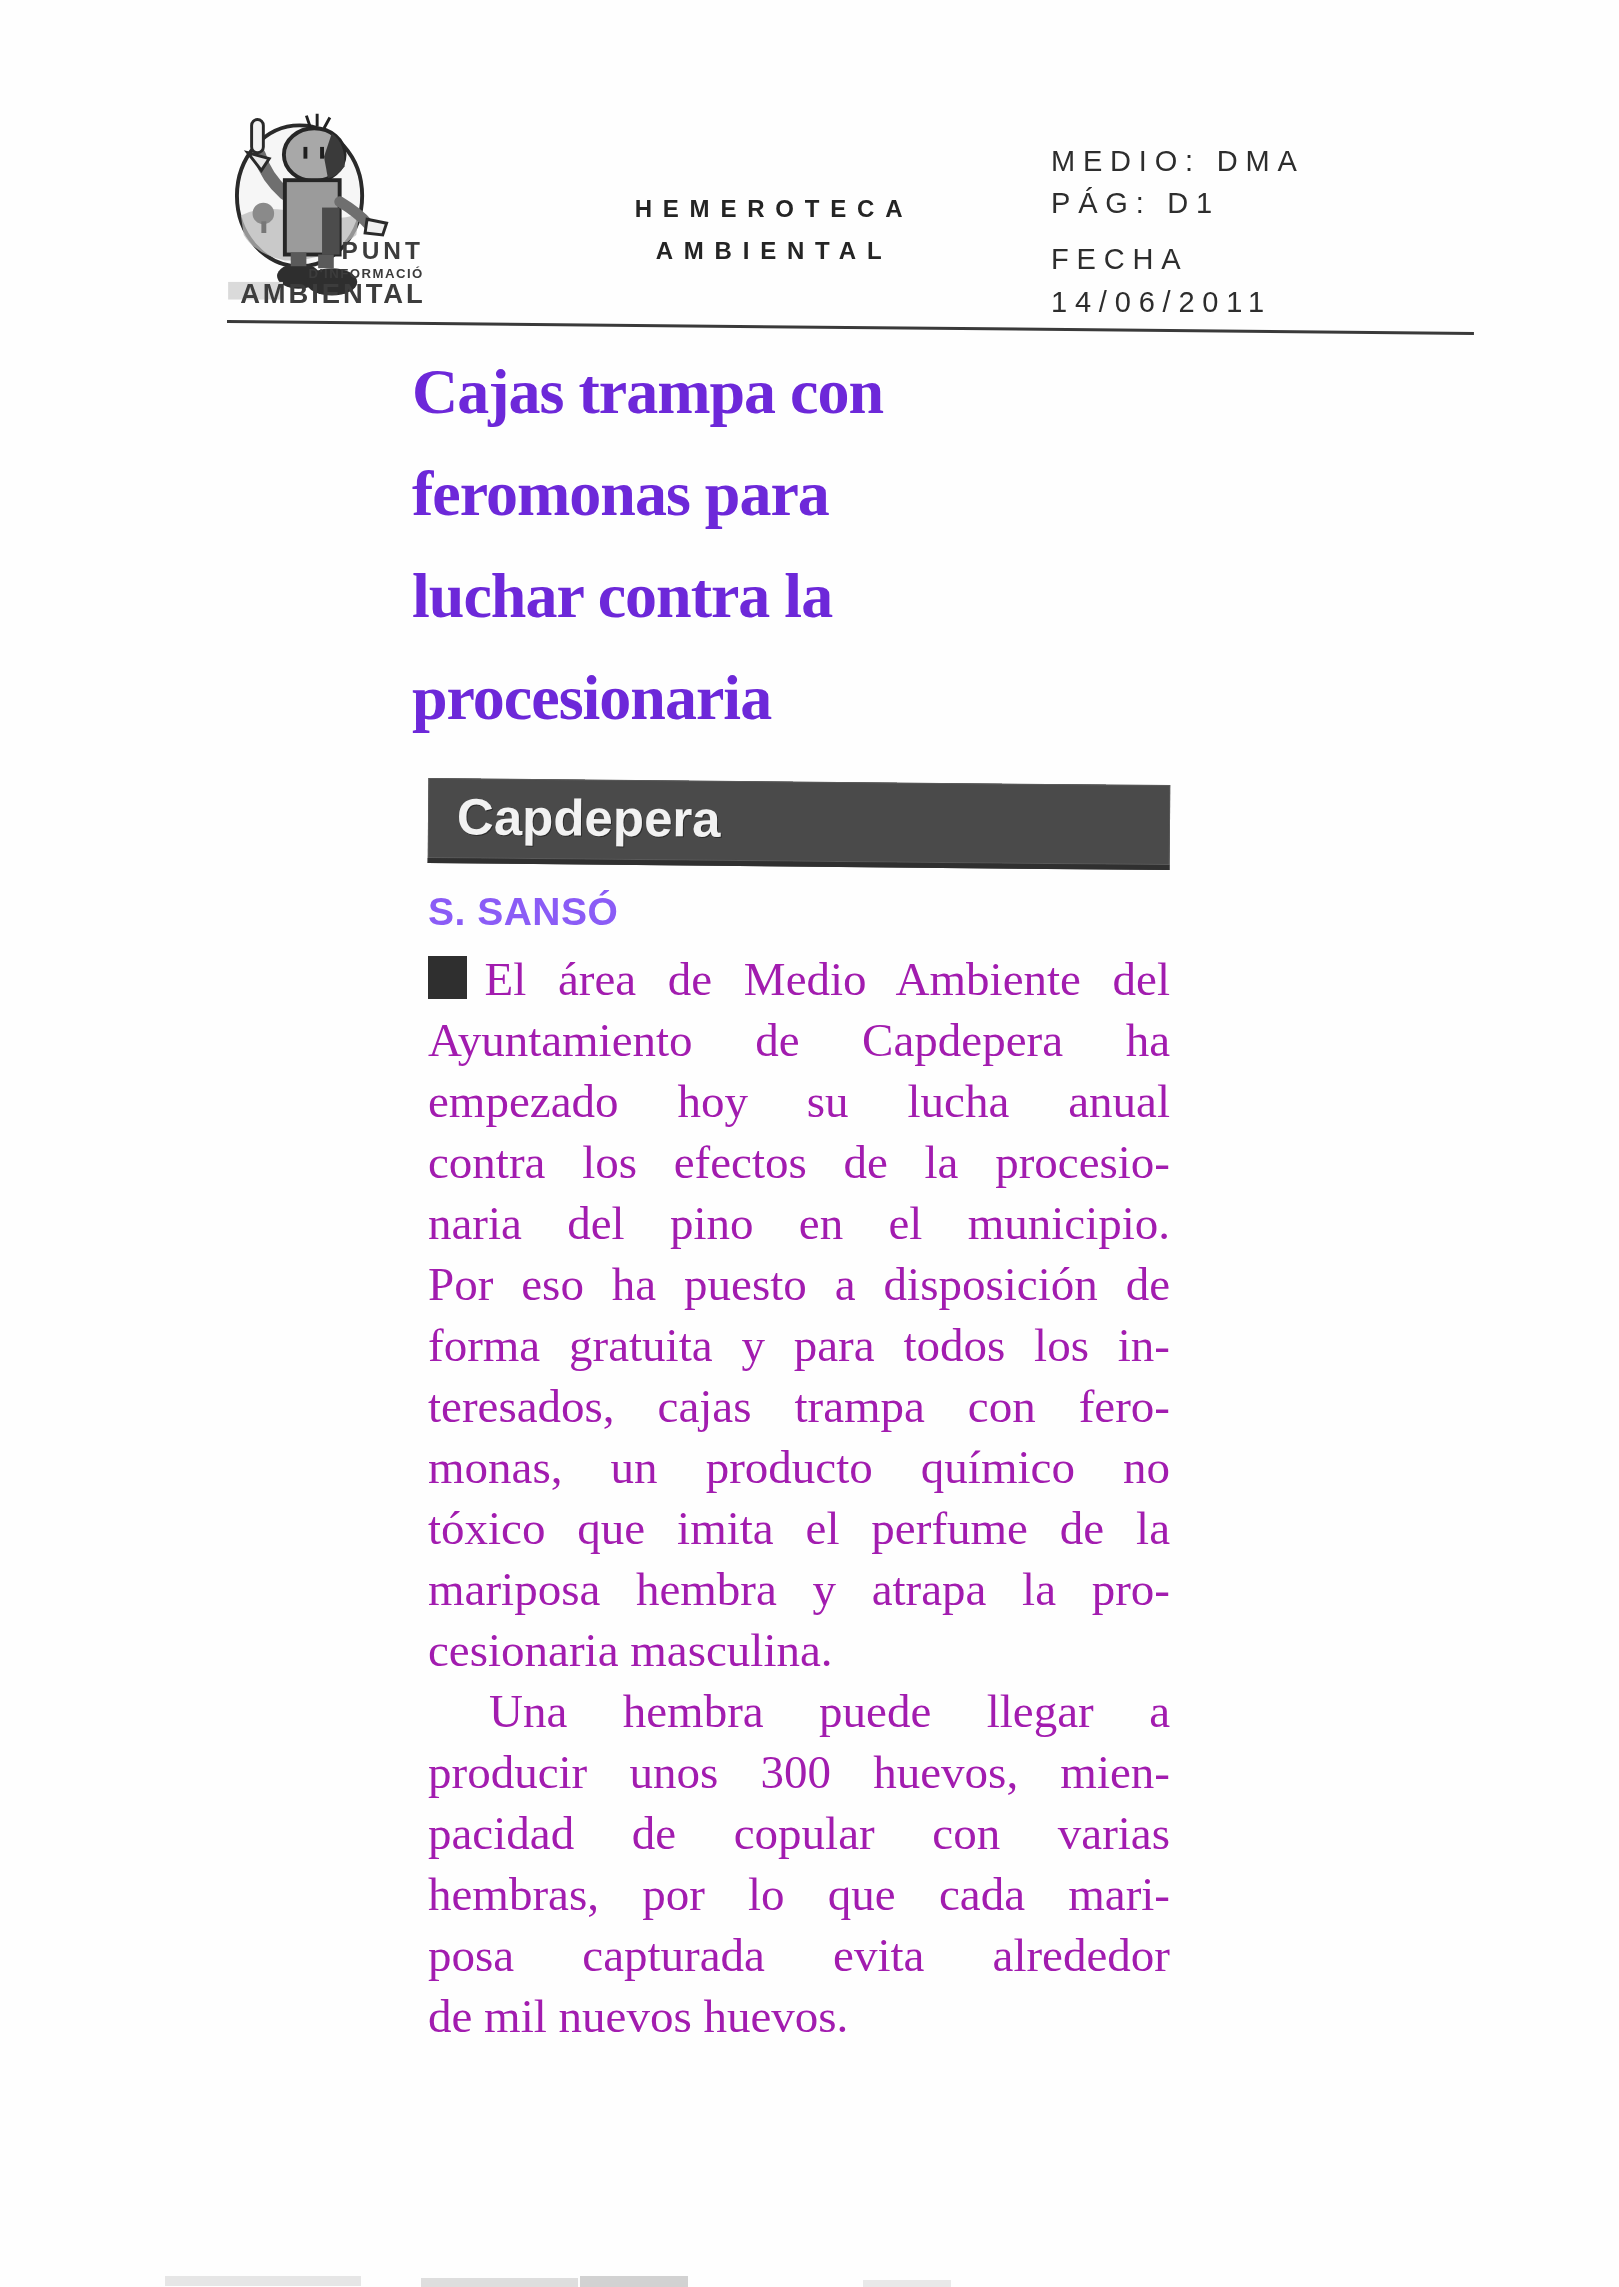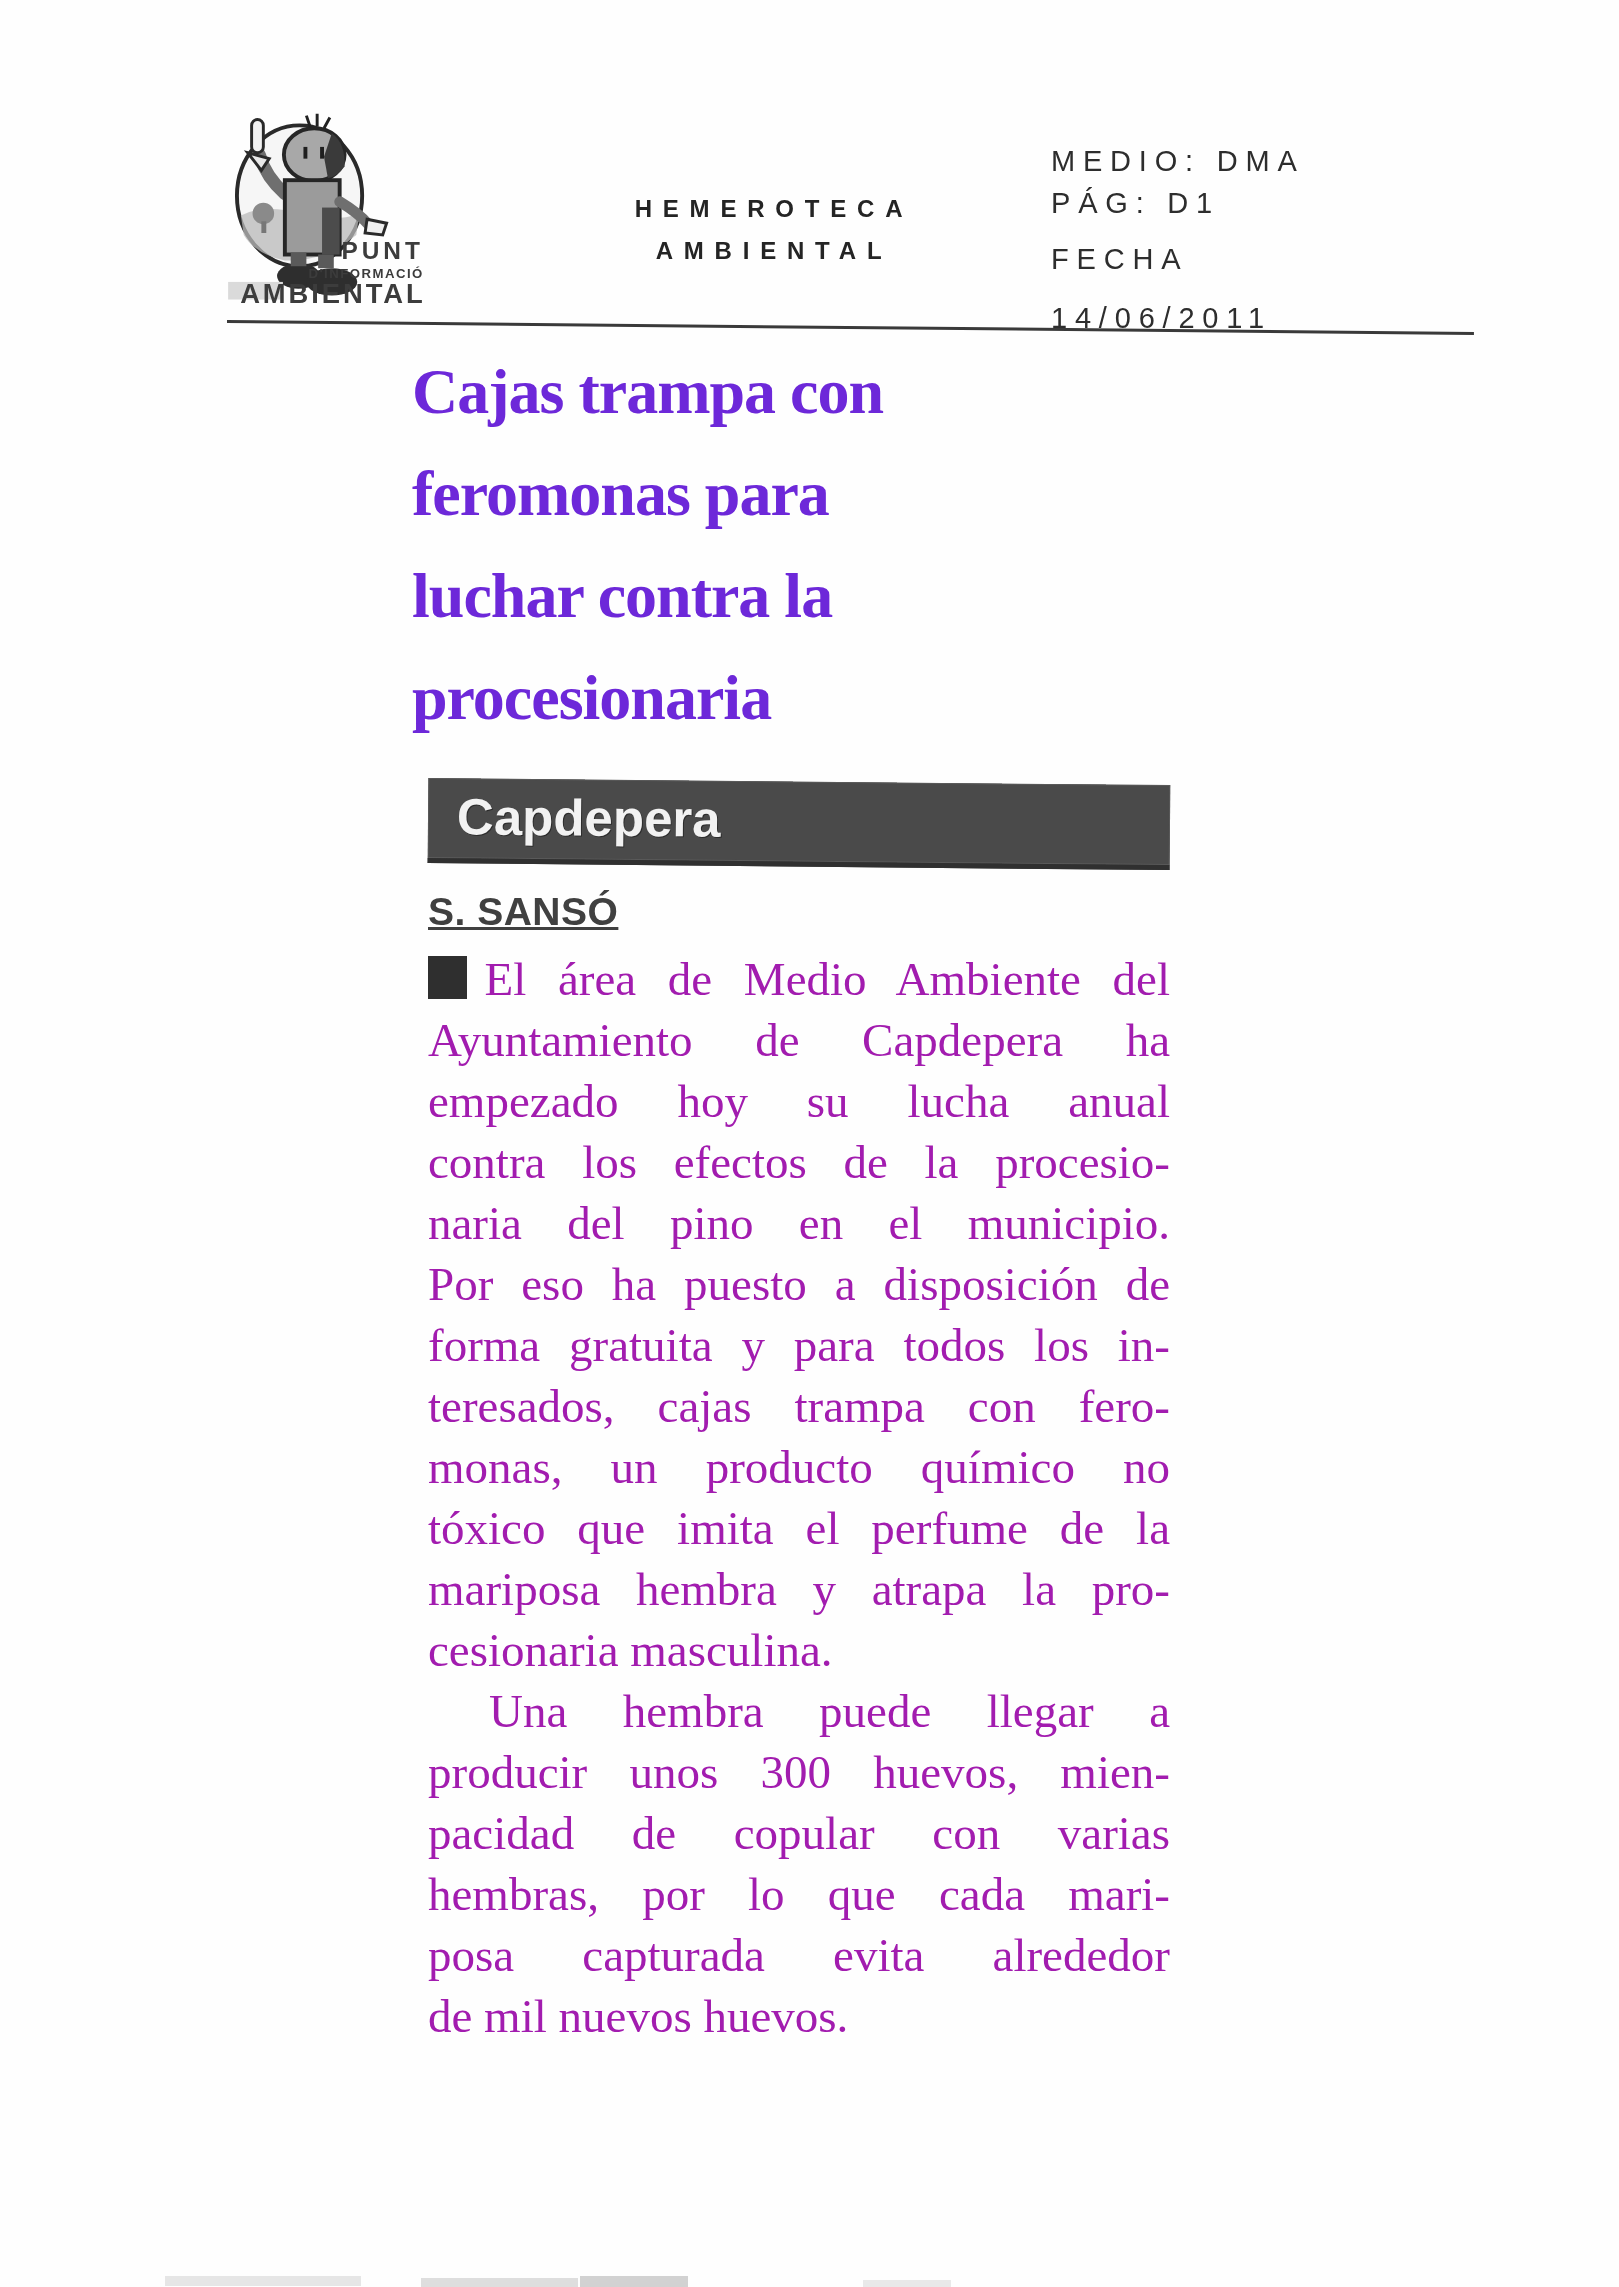--- a/index.html
+++ b/index.html
@@ -36,21 +36,21 @@
     font-family: "Liberation Sans", sans-serif;
     font-size: 29px;
     letter-spacing: 7.8px;
     color: #2d2d2d;
     white-space: nowrap;
   }
   .meta-line { position: absolute; left: 0; }
   .meta-medio { top: 145px; }
   .meta-pag   { top: 187px; }
   .meta-fecha { top: 243px; }
-  .meta-date  { top: 302px; }
+  .meta-date  { top: 286px; }
 
   .top-rule {
     position: absolute; left: 227px; top: 320px;
     width: 1247px; height: 2.9px;
     background: #3a3a3a;
     transform: rotate(0.55deg);
     transform-origin: left center;
   }
 
   
@@ -84,22 +84,21 @@
     text-shadow: 1px 1px 0 #2c2c2c;
   }
 
   
   .byline {
     position: absolute; left: 428px; top: 888px;
     font-family: "Liberation Sans", sans-serif;
     font-weight: bold;
     font-size: 39px; line-height: 47px;
     letter-spacing: 0.5px;
-    color: #404040;
-    text-decoration: underline;
+    color: #8b5cf6;
   }
 
   
   .article-body {
     position: absolute; left: 428px; top: 949px;
     width: 742px;
     font-family: "Liberation Serif", serif;
     font-size: 47px;
     color: #a21caf;
   }

